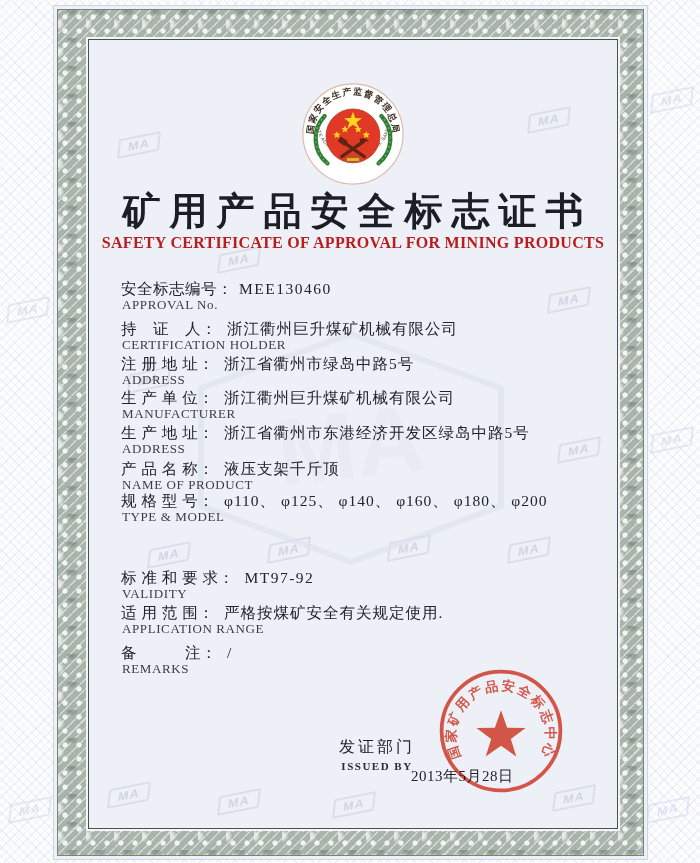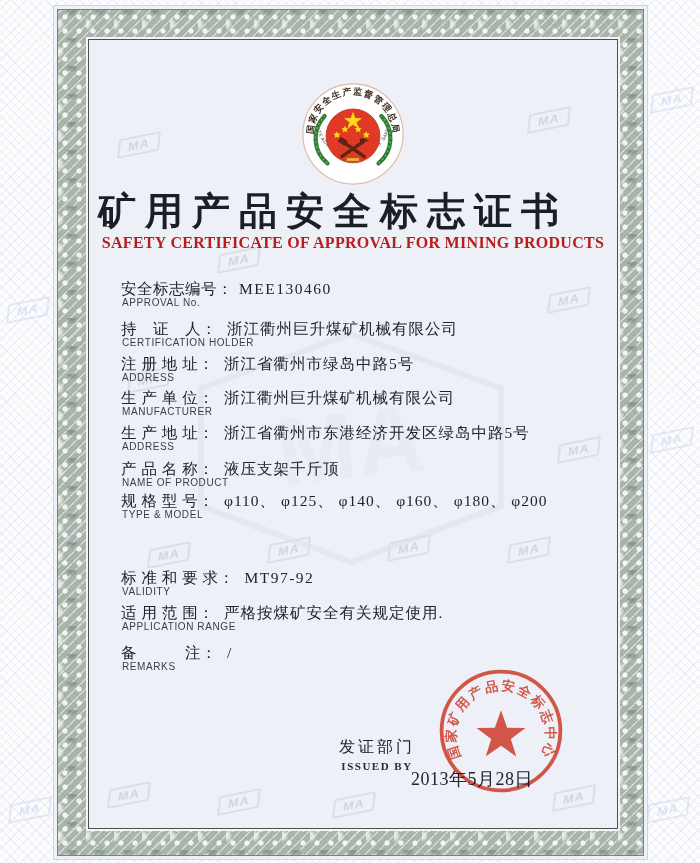--- a/index.html
+++ b/index.html
@@ -43,50 +43,50 @@
     color:rgba(198,204,219,.75);
     font:bold 12px "Liberation Sans","DejaVu Sans",sans-serif;
     display:flex; align-items:center; justify-content:center; letter-spacing:1px;
   }
   .wm.margin{ border-color:rgba(206,214,236,.5); color:rgba(206,214,236,.65); }
   .bigwm{ position:absolute; left:92px; top:288px; opacity:.6; pointer-events:none; }
   
   .emblem{ position:absolute; left:calc(50% - 52px); top:42px; }
   
   .title{
-    position:absolute; left:0; right:0; top:146px; text-align:left;
+    position:absolute; left:0; right:0; top:146px; text-align:center;
     font-size:38px; font-weight:bold; letter-spacing:9px; padding-left:9px; color:#1c1d26;
   }
   .subtitle{
     position:absolute; left:0; right:0; top:194px; text-align:center;
     font-size:16px; font-weight:bold; letter-spacing:.3px; color:#b91c1c;
   }
   
   .row{ position:absolute; left:32px; right:16px; font-size:15.5px; white-space:nowrap; }
   .pair{ display:inline-block; position:relative; }
   .lbl{ font-weight:500; letter-spacing:.5px; }
   .en{
     position:absolute; left:1px; top:18px; white-space:nowrap;
-    font-size:10px; letter-spacing:.6px; color:#3b3c44;
-    font-family:Liberation Sans, sans-serif;
+    font-size:13px; letter-spacing:.6px; color:#3b3c44;
+    font-family:Liberation Serif, serif;
   }
   .val{ margin-left:6px; letter-spacing:1px; }
   .val.num{ letter-spacing:1.5px; }
   .pair.right{ position:absolute; left:225px; }
   
   .statement{
     position:absolute; left:32px; right:28px; top:638px;
     font-size:15.2px; line-height:18px; letter-spacing:.4px; text-indent:2em;
     white-space:normal;
   }
   
   .issuer{ position:absolute; left:250px; top:697px; text-align:center; }
   .issuer .zh{ font-size:16px; letter-spacing:3px; }
   .issuer .eng{ font-size:11px; letter-spacing:1.5px; margin-top:2px; font-weight:bold; color:#2a2b33; }
-  .date{ position:absolute; left:322px; top:727px; font-size:18px; letter-spacing:.5px; }
+  .date{ position:absolute; left:322px; top:727px; font-size:15px; letter-spacing:.5px; }
   
   .stamp{ position:absolute; left:346px; top:625px; opacity:.88; mix-blend-mode:multiply; }
 </style>
 </head>
 <body>
 
 <div class="page">
 
   <span class="wm margin" style="left:8px;  top:300px;">MA</span>
   <span class="wm margin" style="left:652px; top:90px;">MA</span>

